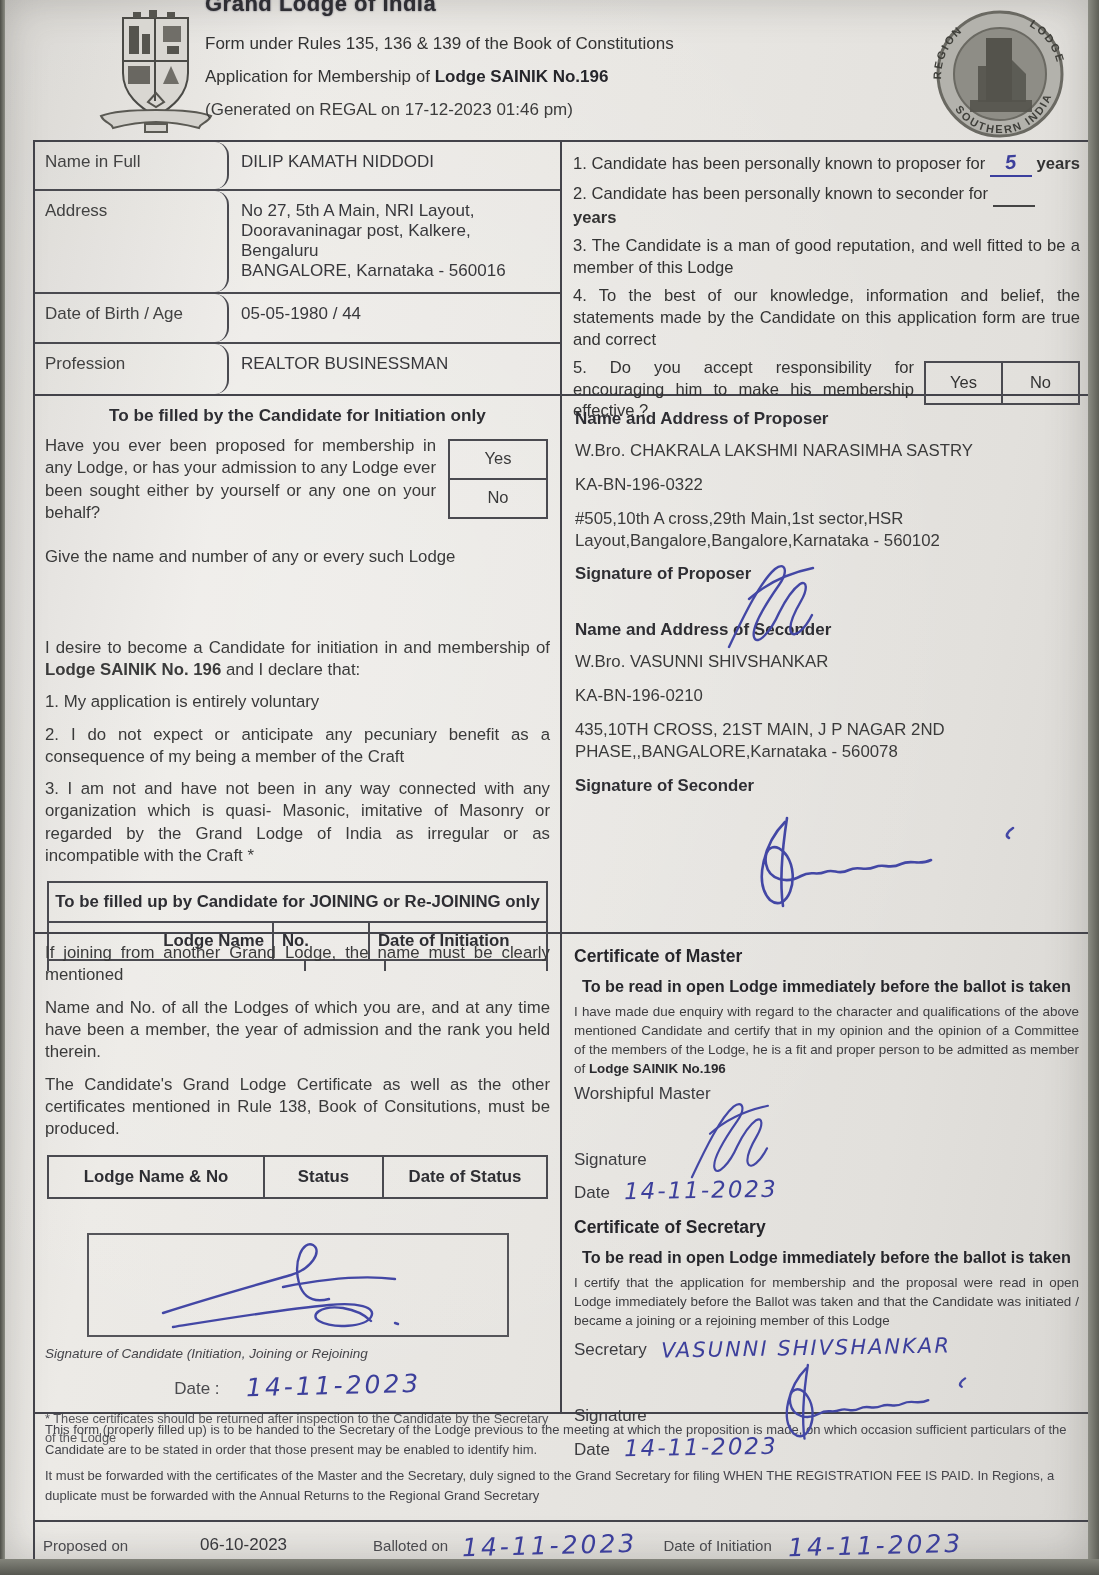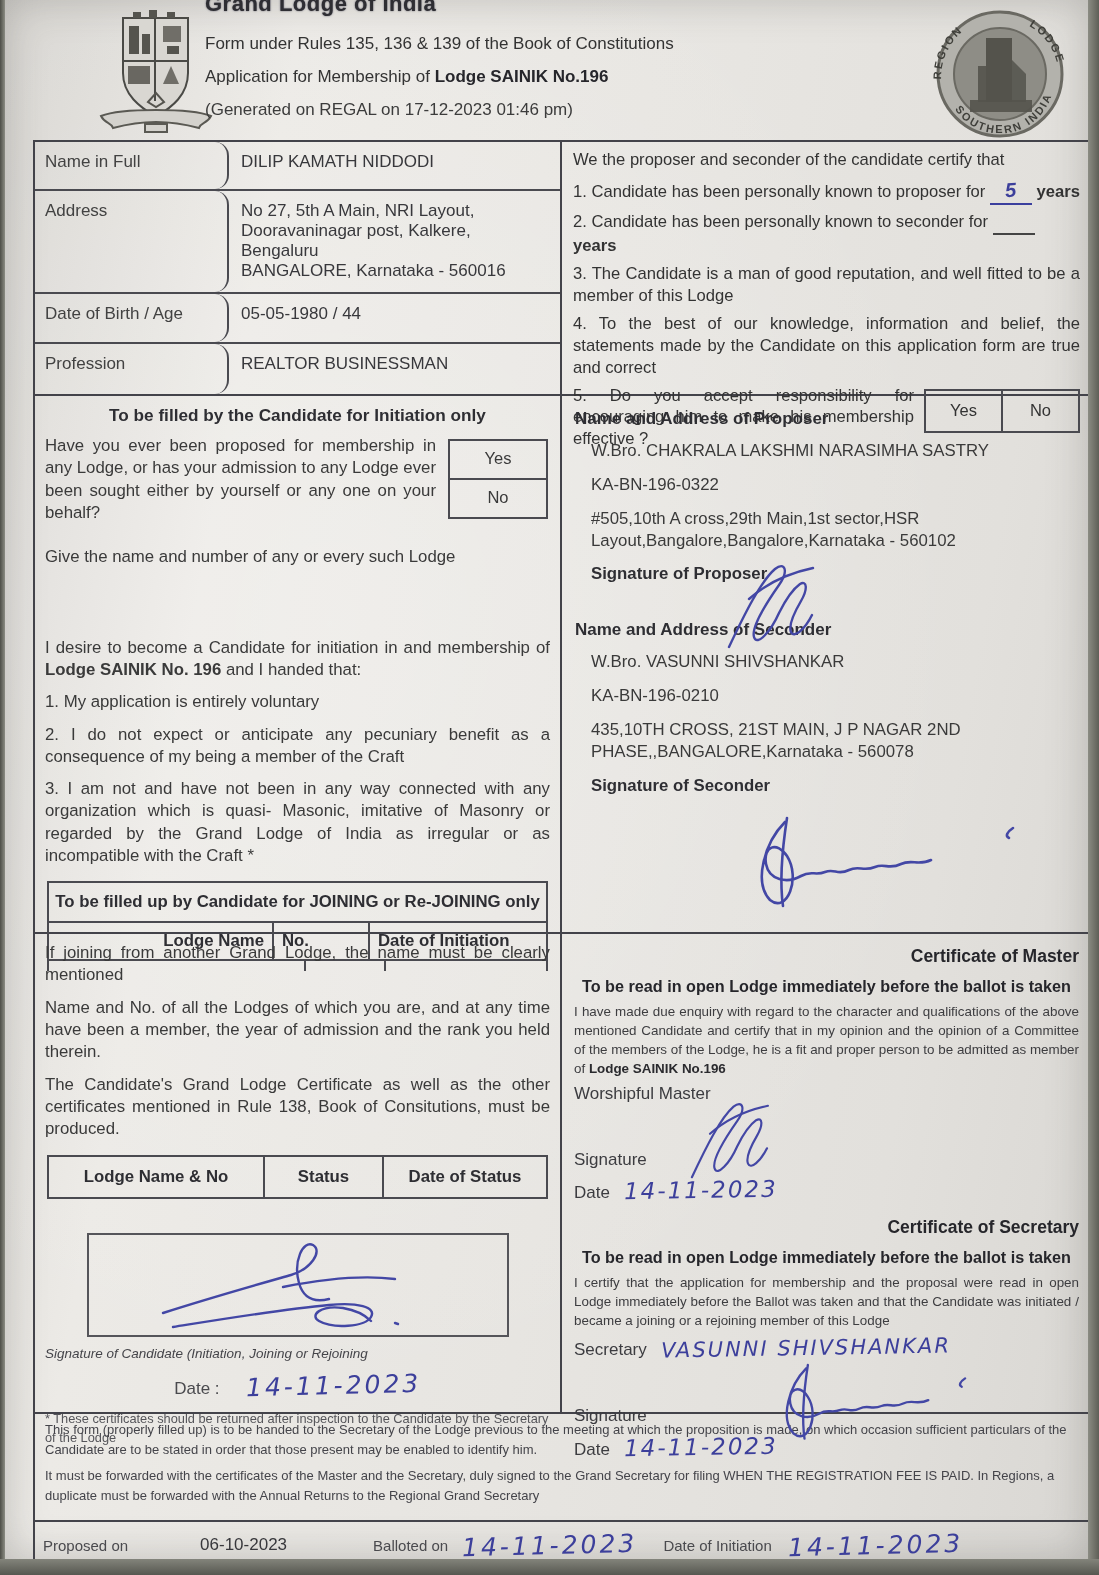--- a/index.html
+++ b/index.html
@@ -76,39 +76,39 @@
   .jt-cols{display:flex;border-bottom:2px solid #4a4a50;}
   .jt-cols div{padding:8px 8px;font-weight:bold;font-size:16.8px;color:#2e2e33;}
   .jt-c1{flex:1;border-right:2px solid #4a4a50;text-align:right;}
   .jt-c2{width:78px;border-right:2px solid #4a4a50;}
   .jt-c3{width:160px;}
   .jt-empty{display:flex;height:10px;}
   .jt-empty div{height:100%;}
   
   .prop{padding:8px 13px;font-size:16.8px;line-height:1.3;position:relative;height:100%;}
   .prop h4{margin:4px 0 10px;font-size:17px;color:#2e2e33;}
-  .prop p{margin:0 16px 12px;}
+  .prop p{margin:0 0 12px;}
   .sig-label{font-weight:bold;color:#2e2e33;margin:6px 0 0;}
   .sigwrap{position:relative;height:0;}
   
   .hist{padding:8px 10px;font-size:16.8px;line-height:1.33;height:100%;display:flex;flex-direction:column;}
   .hist p{margin:0 0 10px;text-align:justify;}
   .htab{display:flex;border:2px solid #4a4a50;margin:4px 2px 0;}
   .htab div{padding:9px 6px;font-weight:bold;font-size:16.8px;text-align:center;color:#2e2e33;}
   .h-c1{flex:1;border-right:2px solid #4a4a50;}
   .h-c2{width:105px;border-right:2px solid #4a4a50;}
   .h-c3{width:150px;}
   .sigbox{border:2px solid #55555a;width:418px;height:112px;margin:34px auto 0;display:flex;align-items:center;justify-content:center;}
   .sig-caption{font-style:italic;font-size:13.5px;text-align:center;margin:8px 0 0 !important;color:#45454a;}
   .daterow{display:flex;align-items:baseline;justify-content:center;margin-top:6px;}
   .daterow .dl{font-size:17px;color:#4a4a4e;margin-right:26px;}
   .footnote-sm{font-size:12.8px;color:#55555a;margin-top:8px !important;text-align:left !important;line-height:1.45;}
   
   .mcert{padding:4px 12px;font-size:13.4px;line-height:1.42;position:relative;height:100%;}
-  .mcert .ct{ text-align:right;font-weight:bold;font-size:17.5px;margin:6px 0 2px;color:#26262b;}
+  .mcert .ct{ text-align:left;font-weight:bold;font-size:17.5px;margin:6px 0 2px;color:#26262b;}
   .mcert .cs{ text-align:center;font-weight:bold;font-size:16.2px;margin:6px 0 4px;color:#26262b;}
   .mcert .cbody{text-align:justify;margin:2px 0 4px;color:#3d3d40;}
   .mcert .cbody b{color:#2a2a2e;}
   .lbl{font-size:17px;color:#3c3c40;margin:2px 0;}
   .dateline{display:flex;align-items:baseline;}
   .dateline .lbl{margin-right:14px;}
   
   .hw{color:#3c3f9b;font-style:italic;display:inline-block;}
   .hw-years{font-size:20px;font-weight:bold;transform:rotate(-4deg);}
   .hw-date{font-size:25px;letter-spacing:3px;transform:rotate(-1.5deg);font-family:"DejaVu Sans",sans-serif;}
@@ -206,21 +206,20 @@
             <div class="cvalue">05-05-1980 / 44</div>
           </div>
           <div class="crow">
             <div class="clabel">Profession</div>
             <div class="cvalue">REALTOR BUSINESSMAN</div>
           </div>
         </div>
       </div>
       <div class="cell right">
         <div class="cert">
-          <p>We the proposer and seconder of the candidate certify that</p>
           <p>
             <span>1. Candidate has been personally known to proposer for</span>
             <span class="blankline"><span class="hw hw-years">5</span></span>
             <b>years</b>
           </p>
           <p>
             <span>2. Candidate has been personally known to seconder for</span>
             <span class="blankline empty">&nbsp;</span>
             <b>years</b>
           </p>
@@ -243,21 +242,21 @@
           <div class="init-title">To be filled by the Candidate for Initiation only</div>
           <div class="yn-v">
             <div class="yn">Yes</div>
             <div class="yn">No</div>
           </div>
           <p class="just">Have you ever been proposed for membership in any Lodge, or has your admission to any Lodge ever been sought either by yourself or any one on your behalf?</p>
           <p class="givename" style="clear:both;">Give the name and number of any or every such Lodge</p>
           <p class="just desire">
             <span>I desire to become a Candidate for initiation in and membership of</span>
             <b>Lodge SAINIK No. 196</b>
-            <span>and I handed that:</span>
+            <span>and I declare that:</span>
           </p>
           <p class="decl">1. My application is entirely voluntary</p>
           <p class="just decl">2. I do not expect or anticipate any pecuniary benefit as a consequence of my being a member of the Craft</p>
           <p class="just decl">3. I am not and have not been in any way connected with any organization which is quasi- Masonic, imitative of Masonry or regarded by the Grand Lodge of India as irregular or as incompatible with the Craft *</p>
         </div>
         <div class="jt">
           <div class="jt-title">To be filled up by Candidate for JOINING or Re-JOINING only</div>
           <div class="jt-cols">
             <div class="jt-c1">Lodge Name</div>
             <div class="jt-c2">No.</div>

